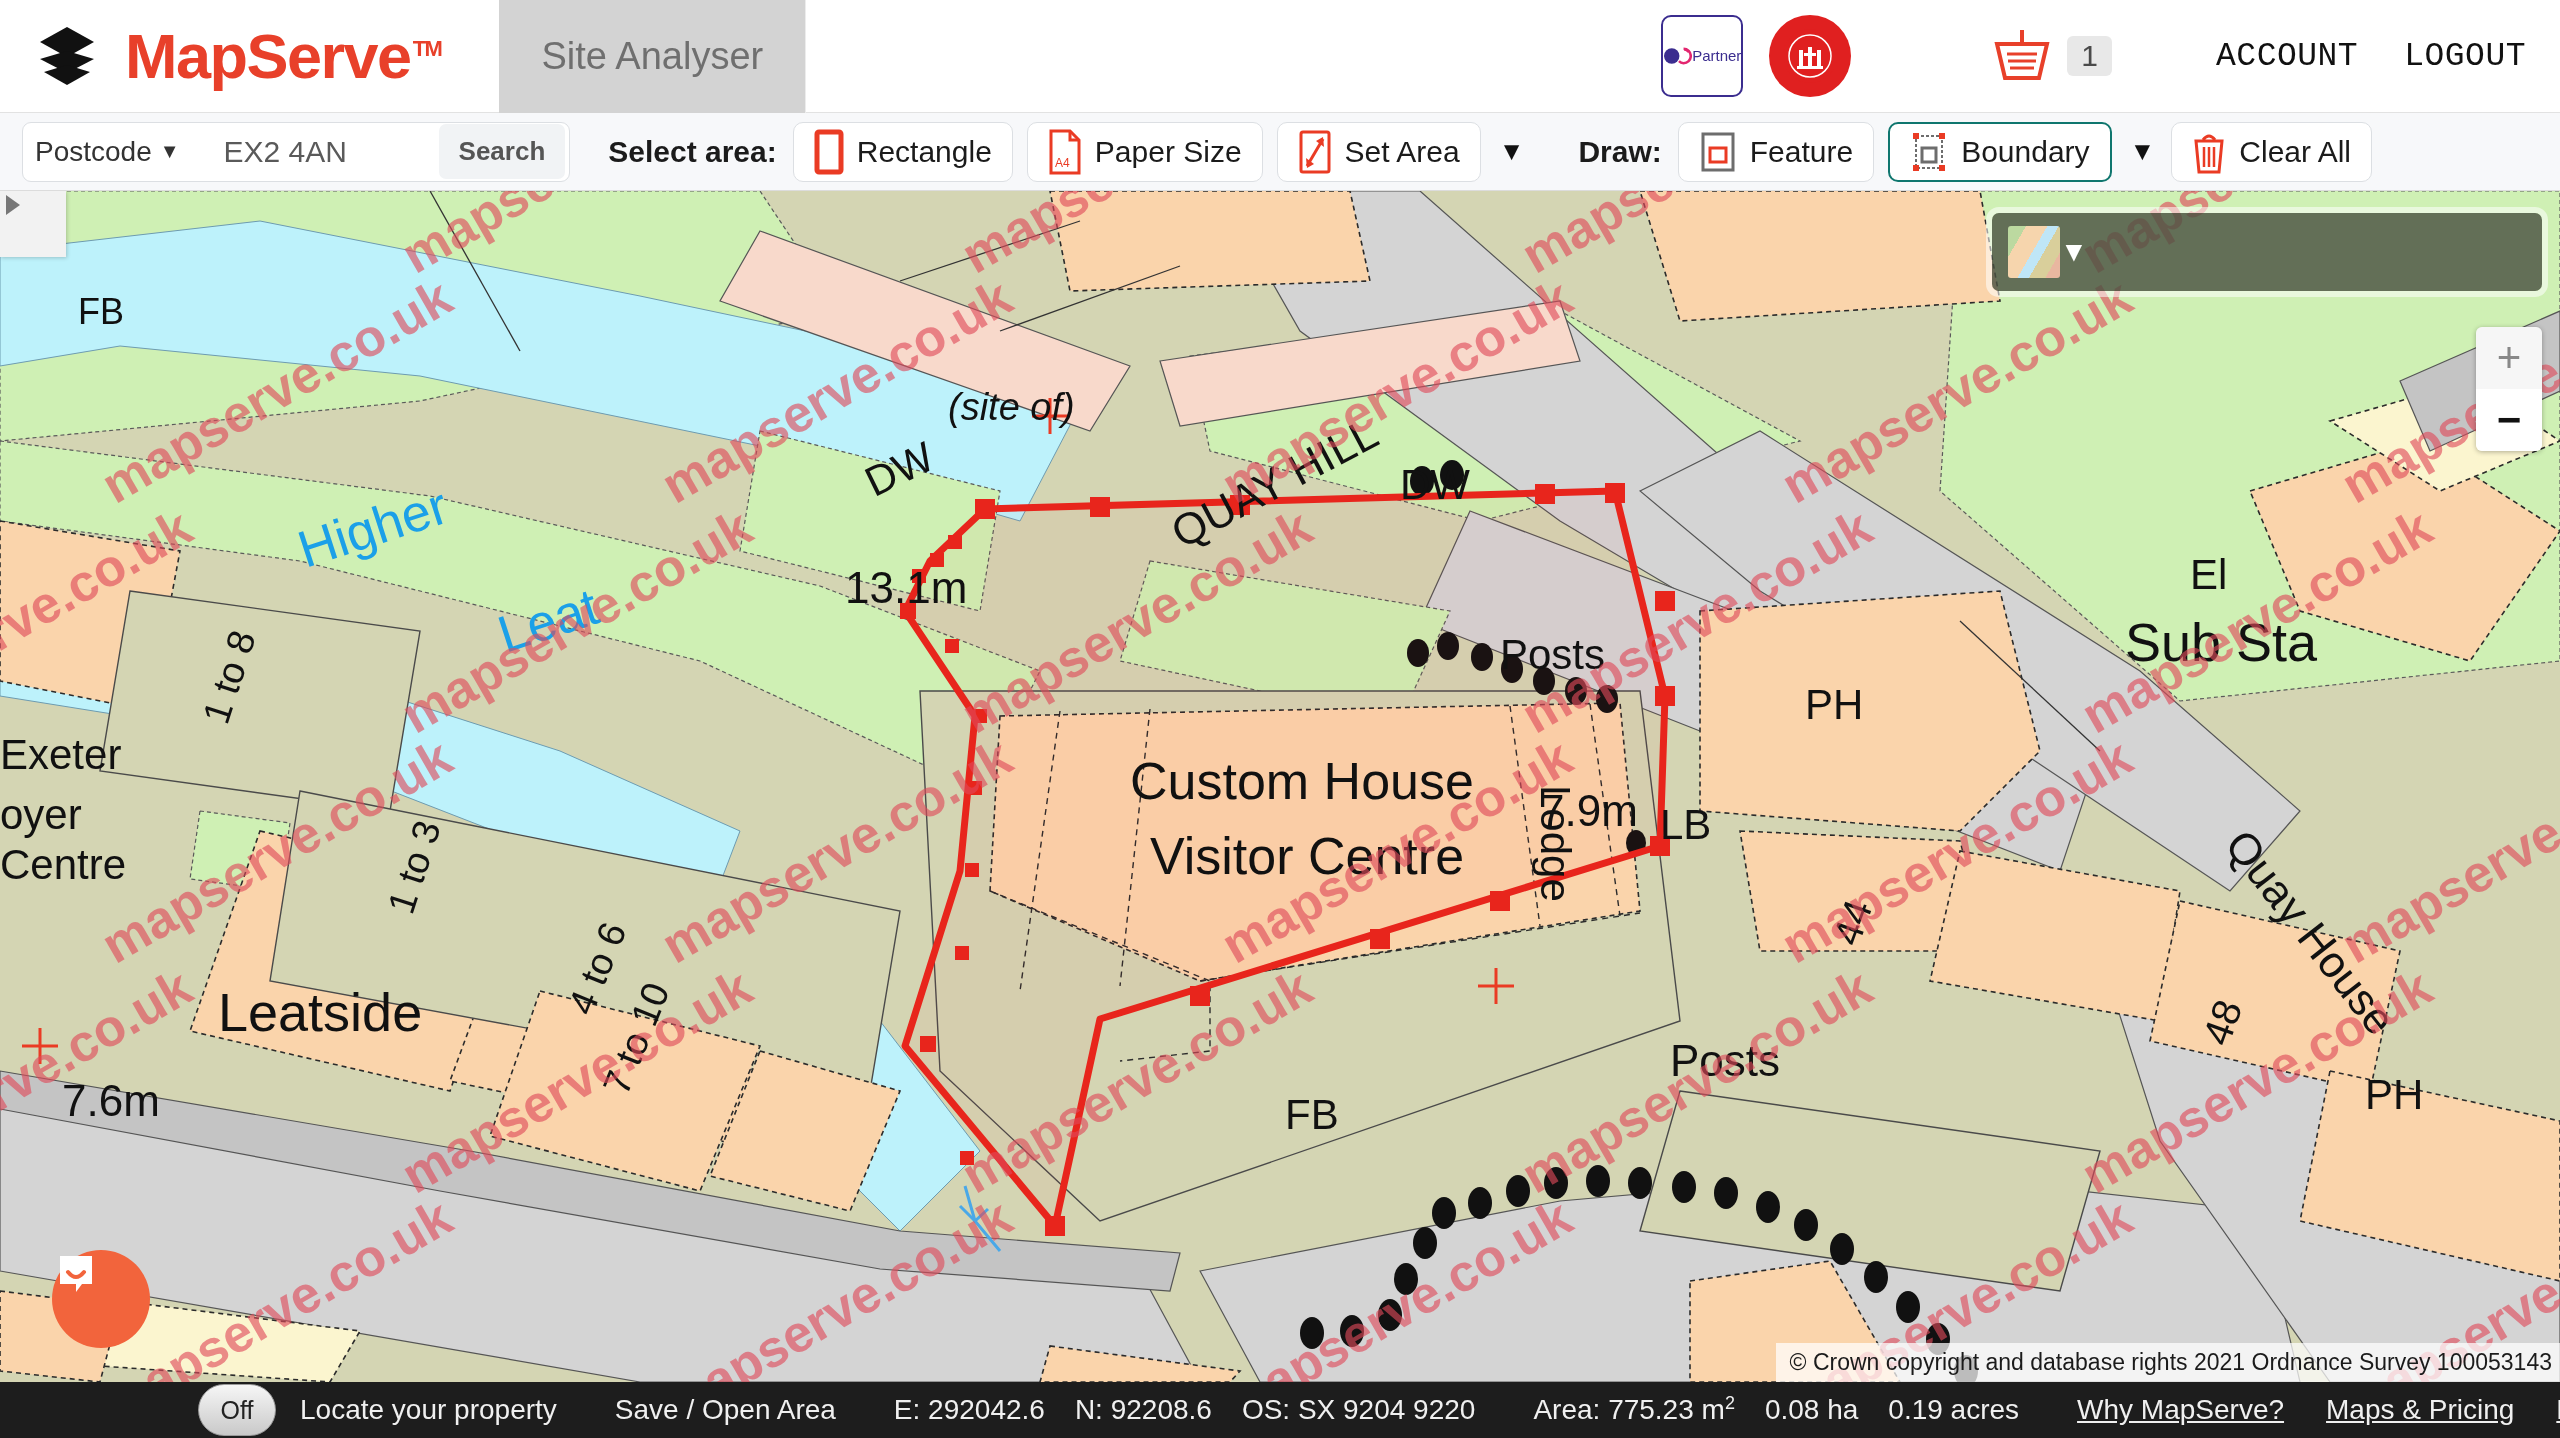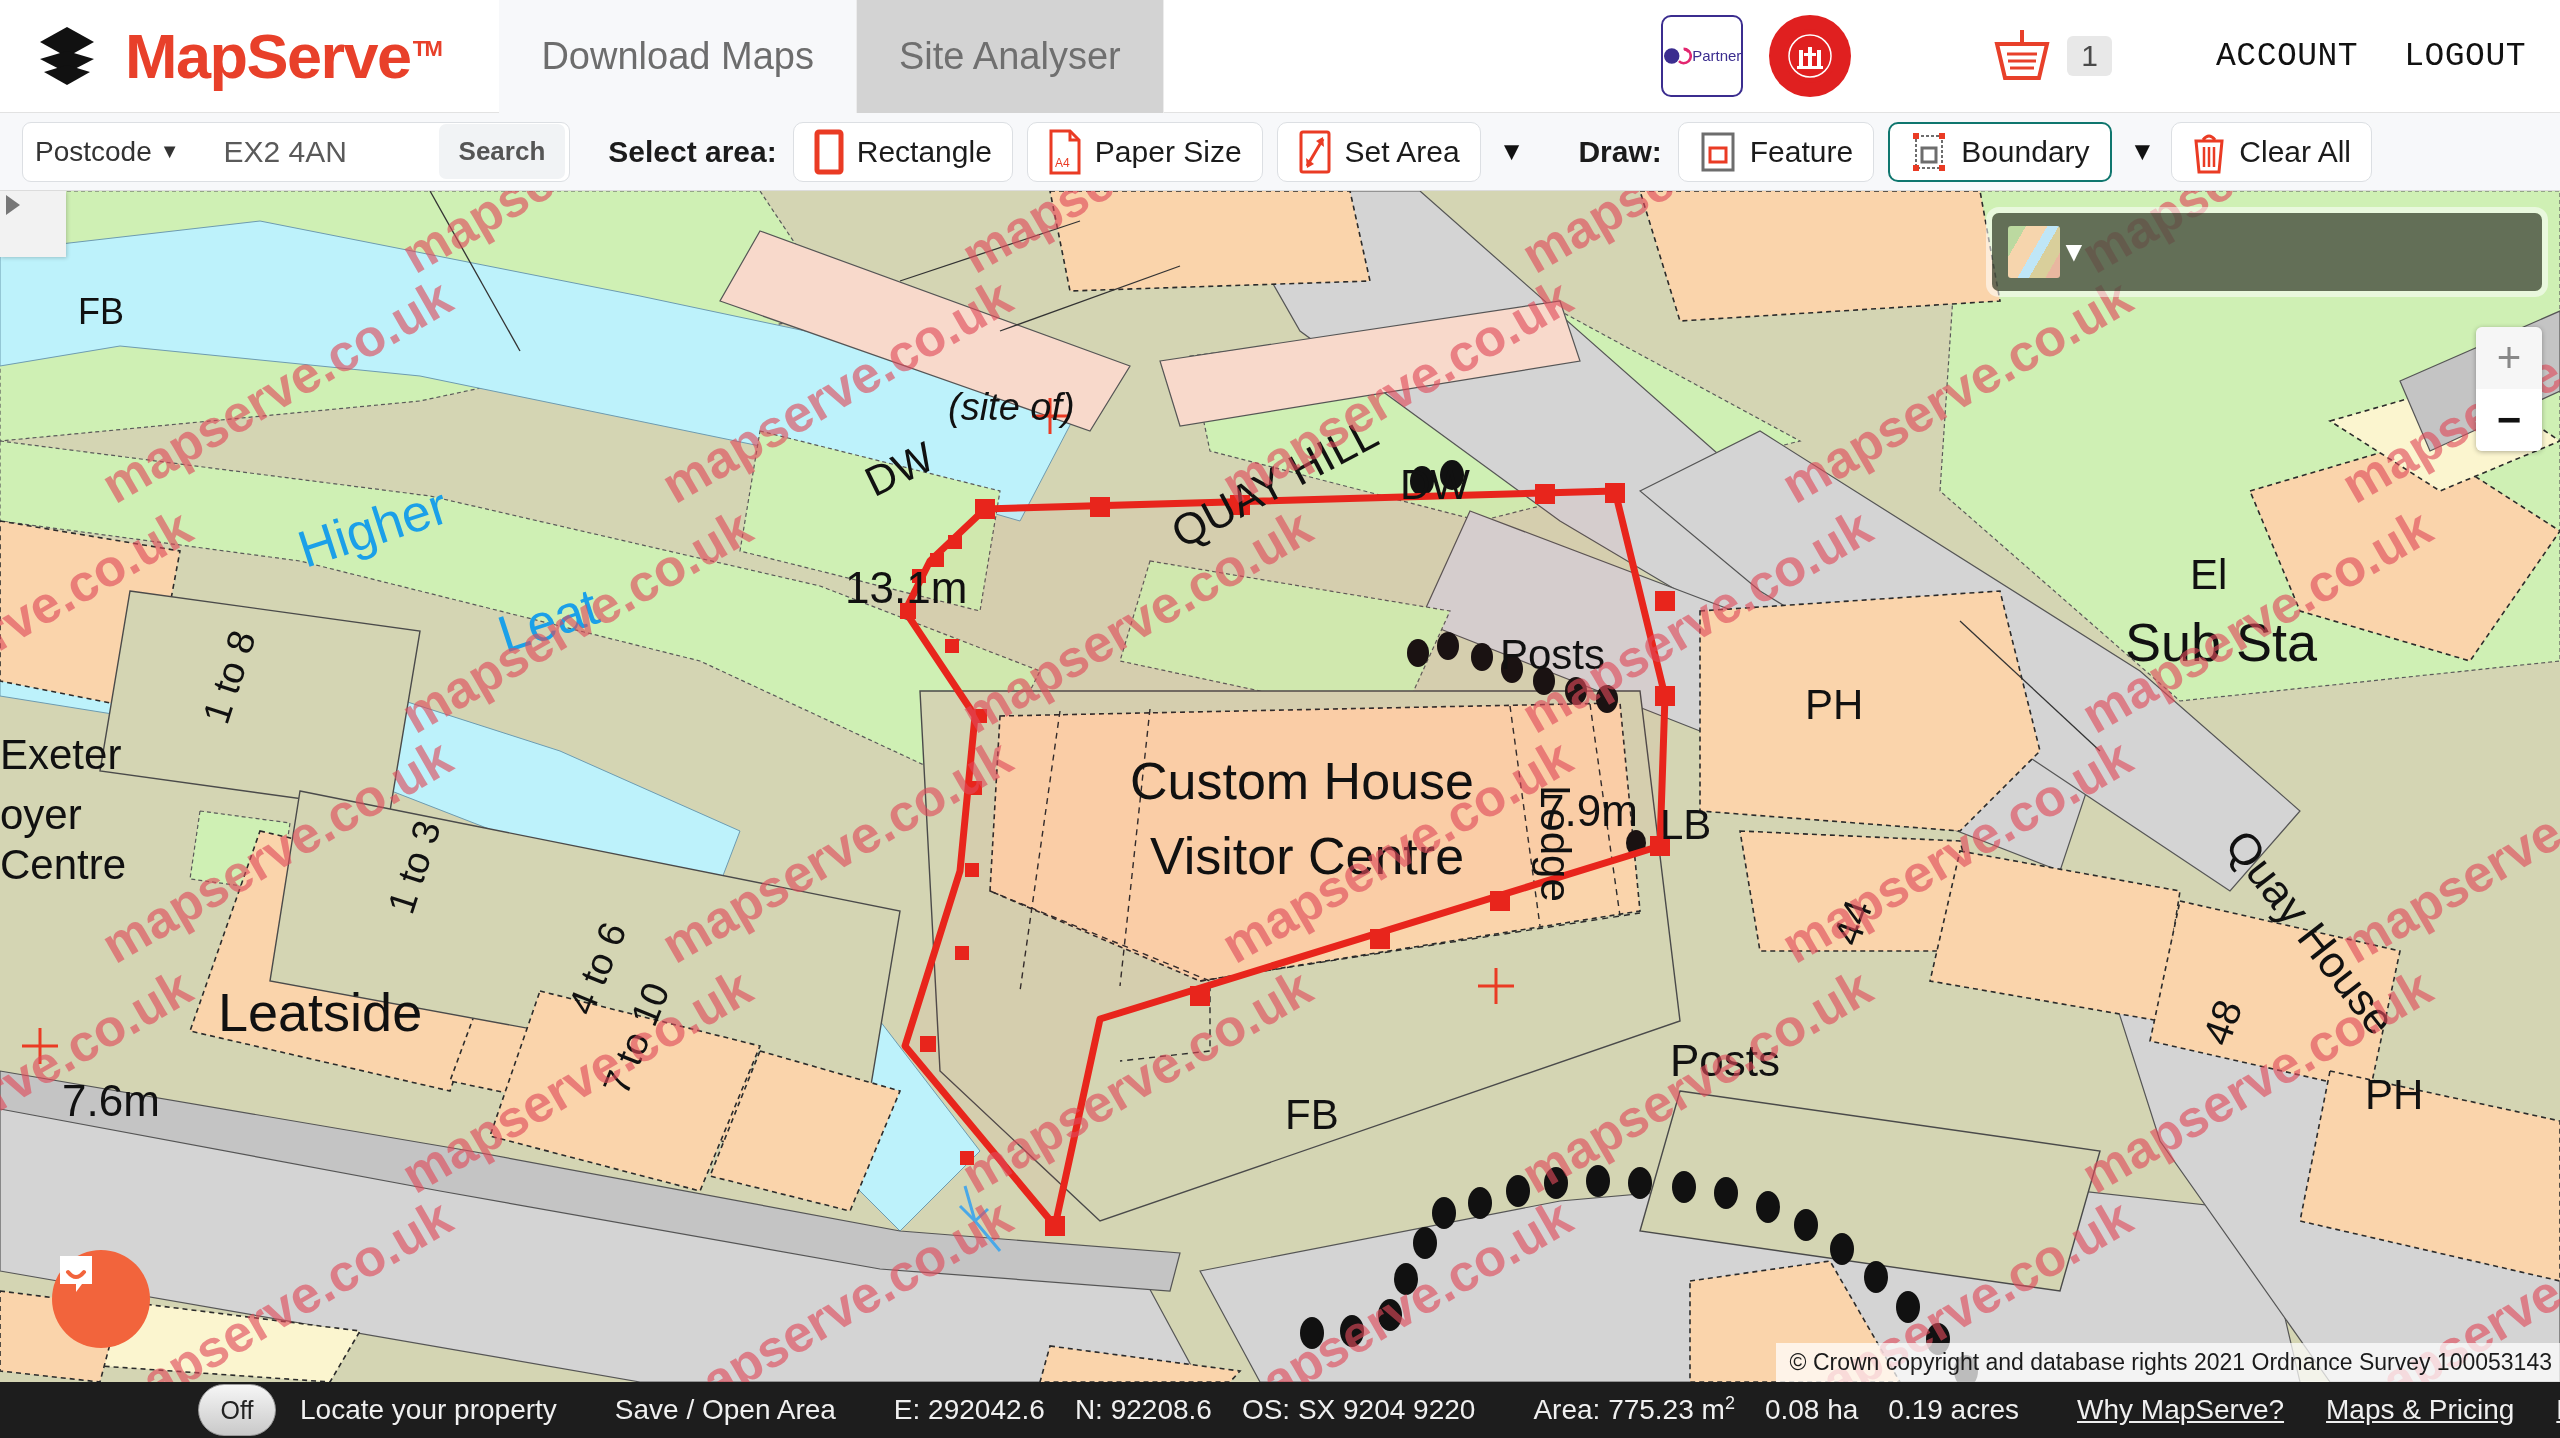--- a/index.html
+++ b/index.html
@@ -196,21 +196,20 @@
     <div class="logo-wrap">
       <svg class="logo-icon" viewBox="0 0 62 62">
         <polygon points="31,2 58,17 31,32 4,17" fill="#111"></polygon>
         <polygon points="31,26 58,34 31,48 4,34" fill="#111"></polygon>
         <polygon points="31,40 54,47 31,60 8,47" fill="#111"></polygon>
       </svg>
       <div class="logo-text"><span>MapServe</span><span class="logo-tm">TM</span></div>
     </div>
 
     <div class="nav-tabs">
-      <div class="nav-tab">Download Maps</div>
       <div class="nav-tab active">Site Analyser</div>
     </div>
 
     <div class="header-right">
       <div class="badge-os">
         <svg class="badge-os-glyph" width="56" height="40" viewBox="0 0 56 40">
           <circle cx="17" cy="20" r="15" fill="#3b2d8f"></circle>
           <path d="M40 6 a14 14 0 1 1 0 28 a14 14 0 0 1 -9 -4" fill="none" stroke="#e3266f" stroke-width="5"></path>
           <path d="M41 7 a13 13 0 0 1 9 5" fill="none" stroke="#e3266f" stroke-width="5"></path>
         </svg>

